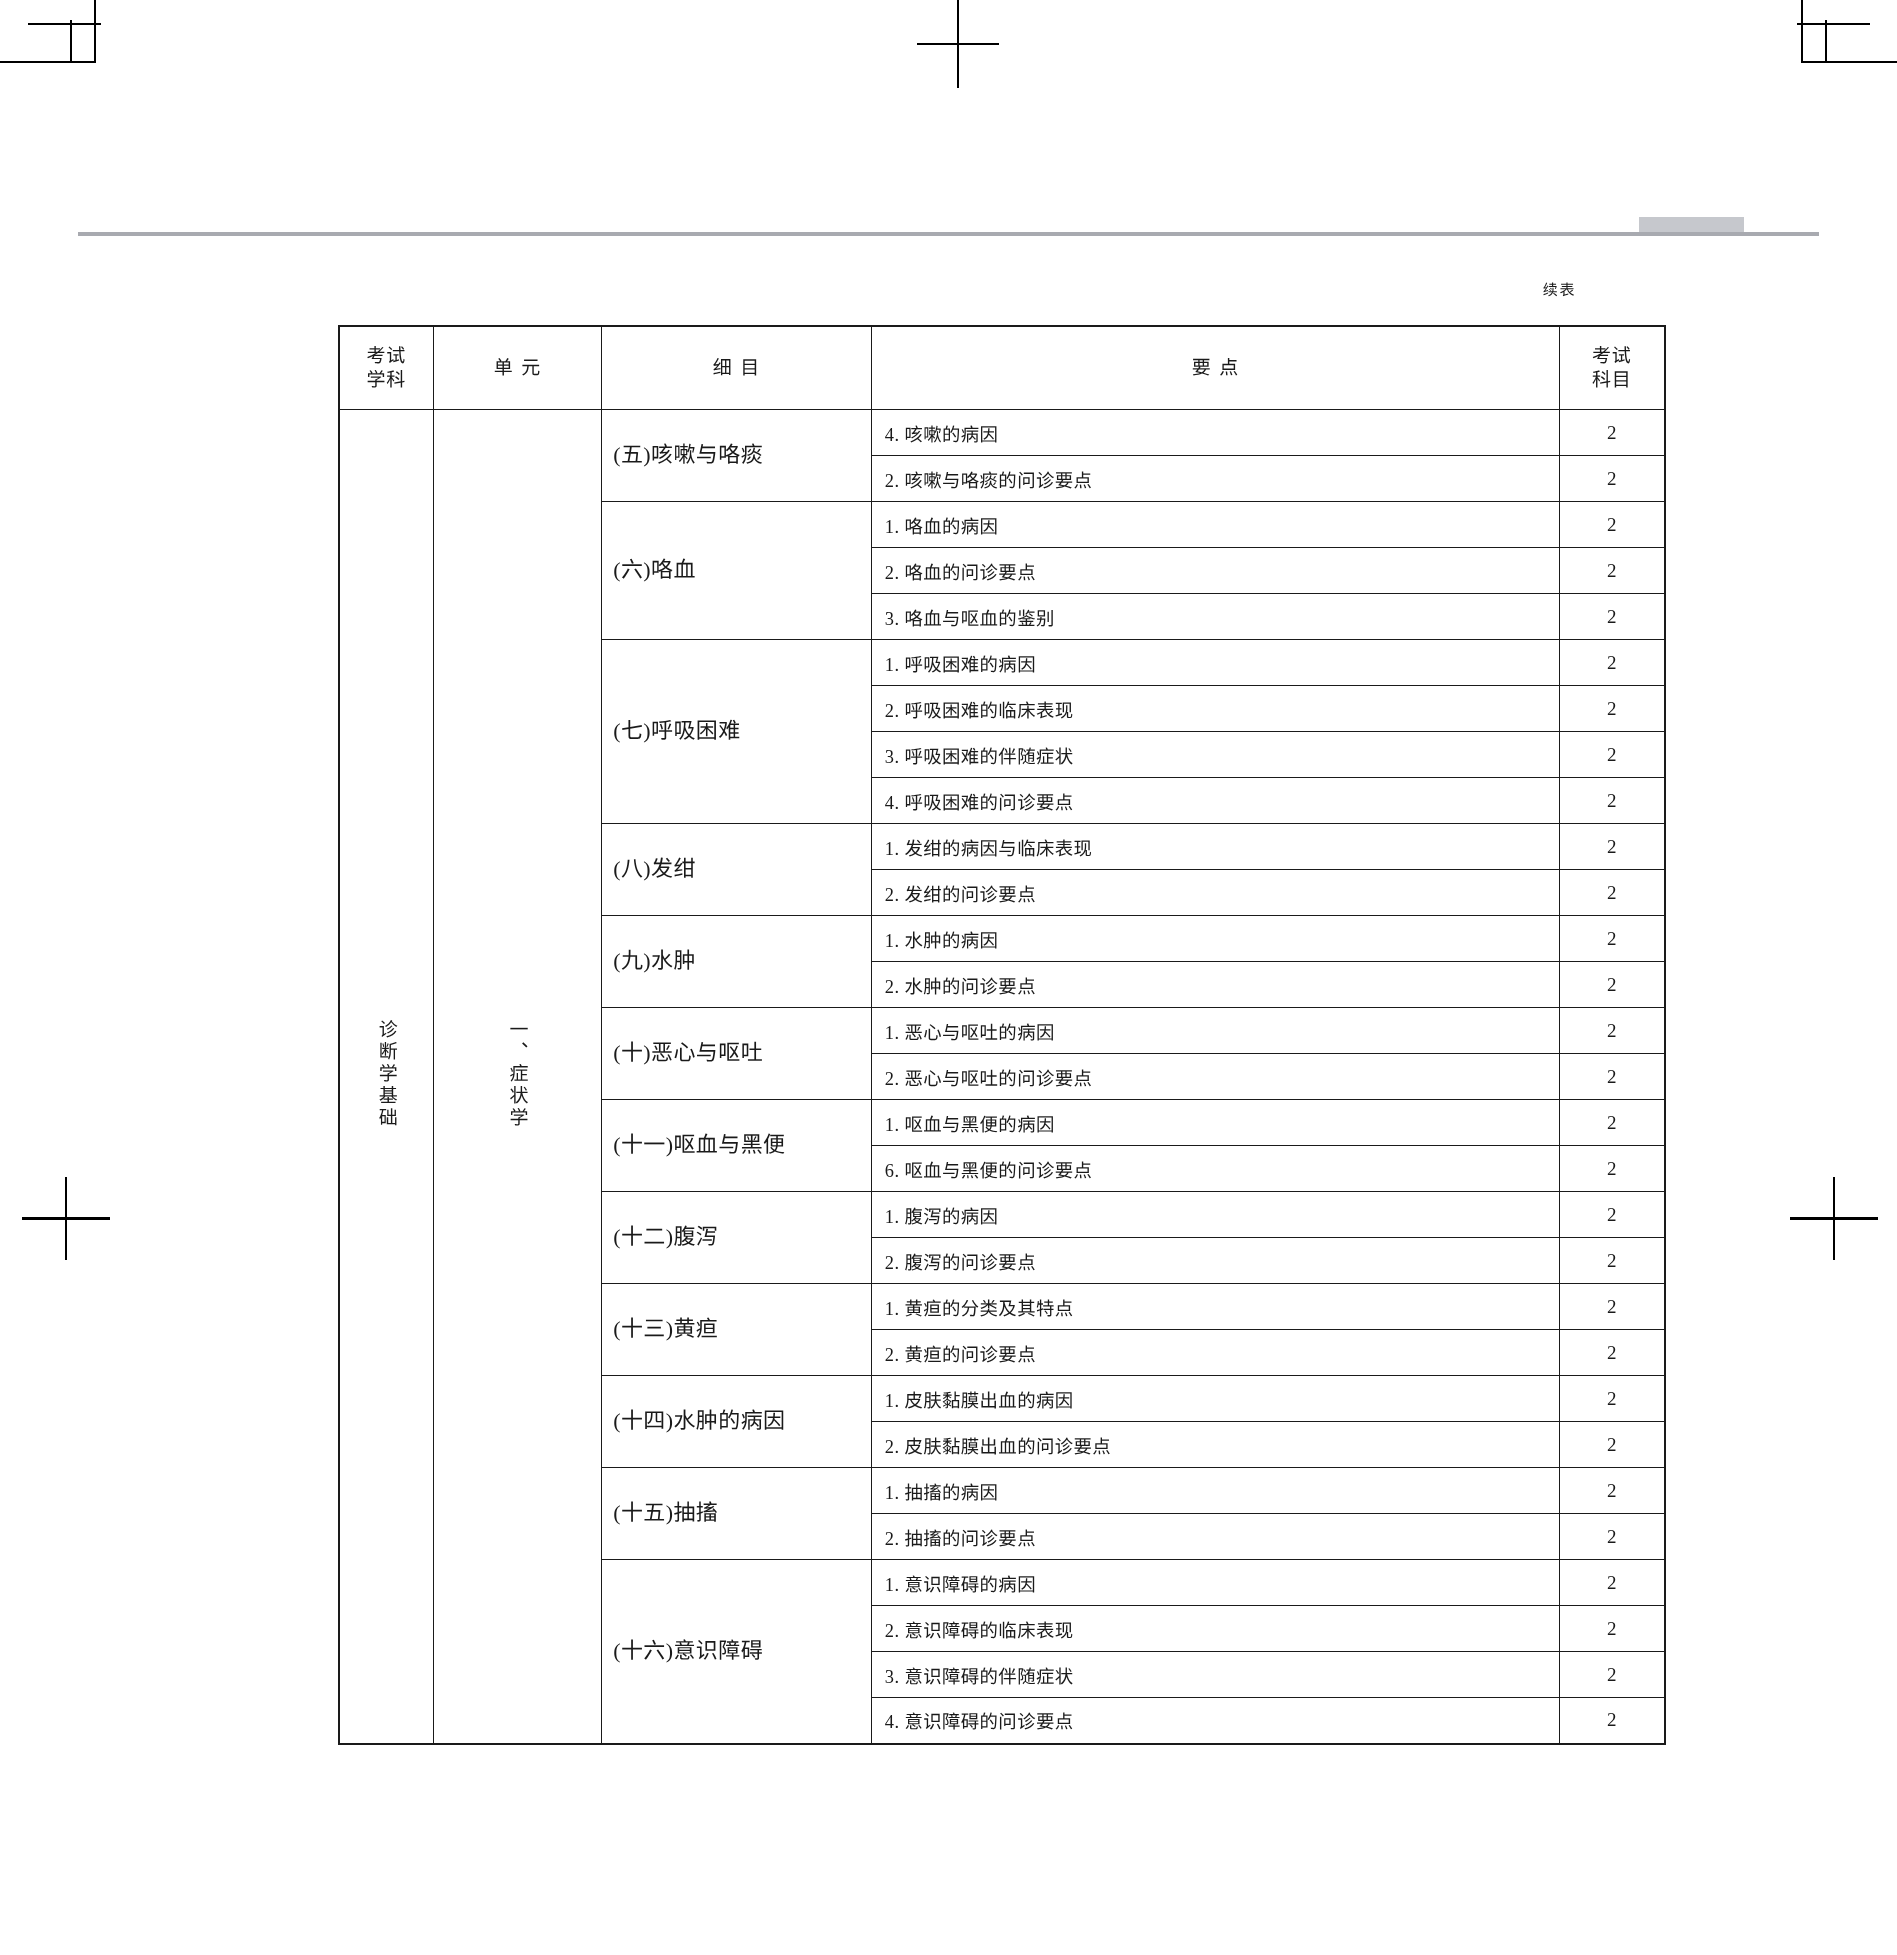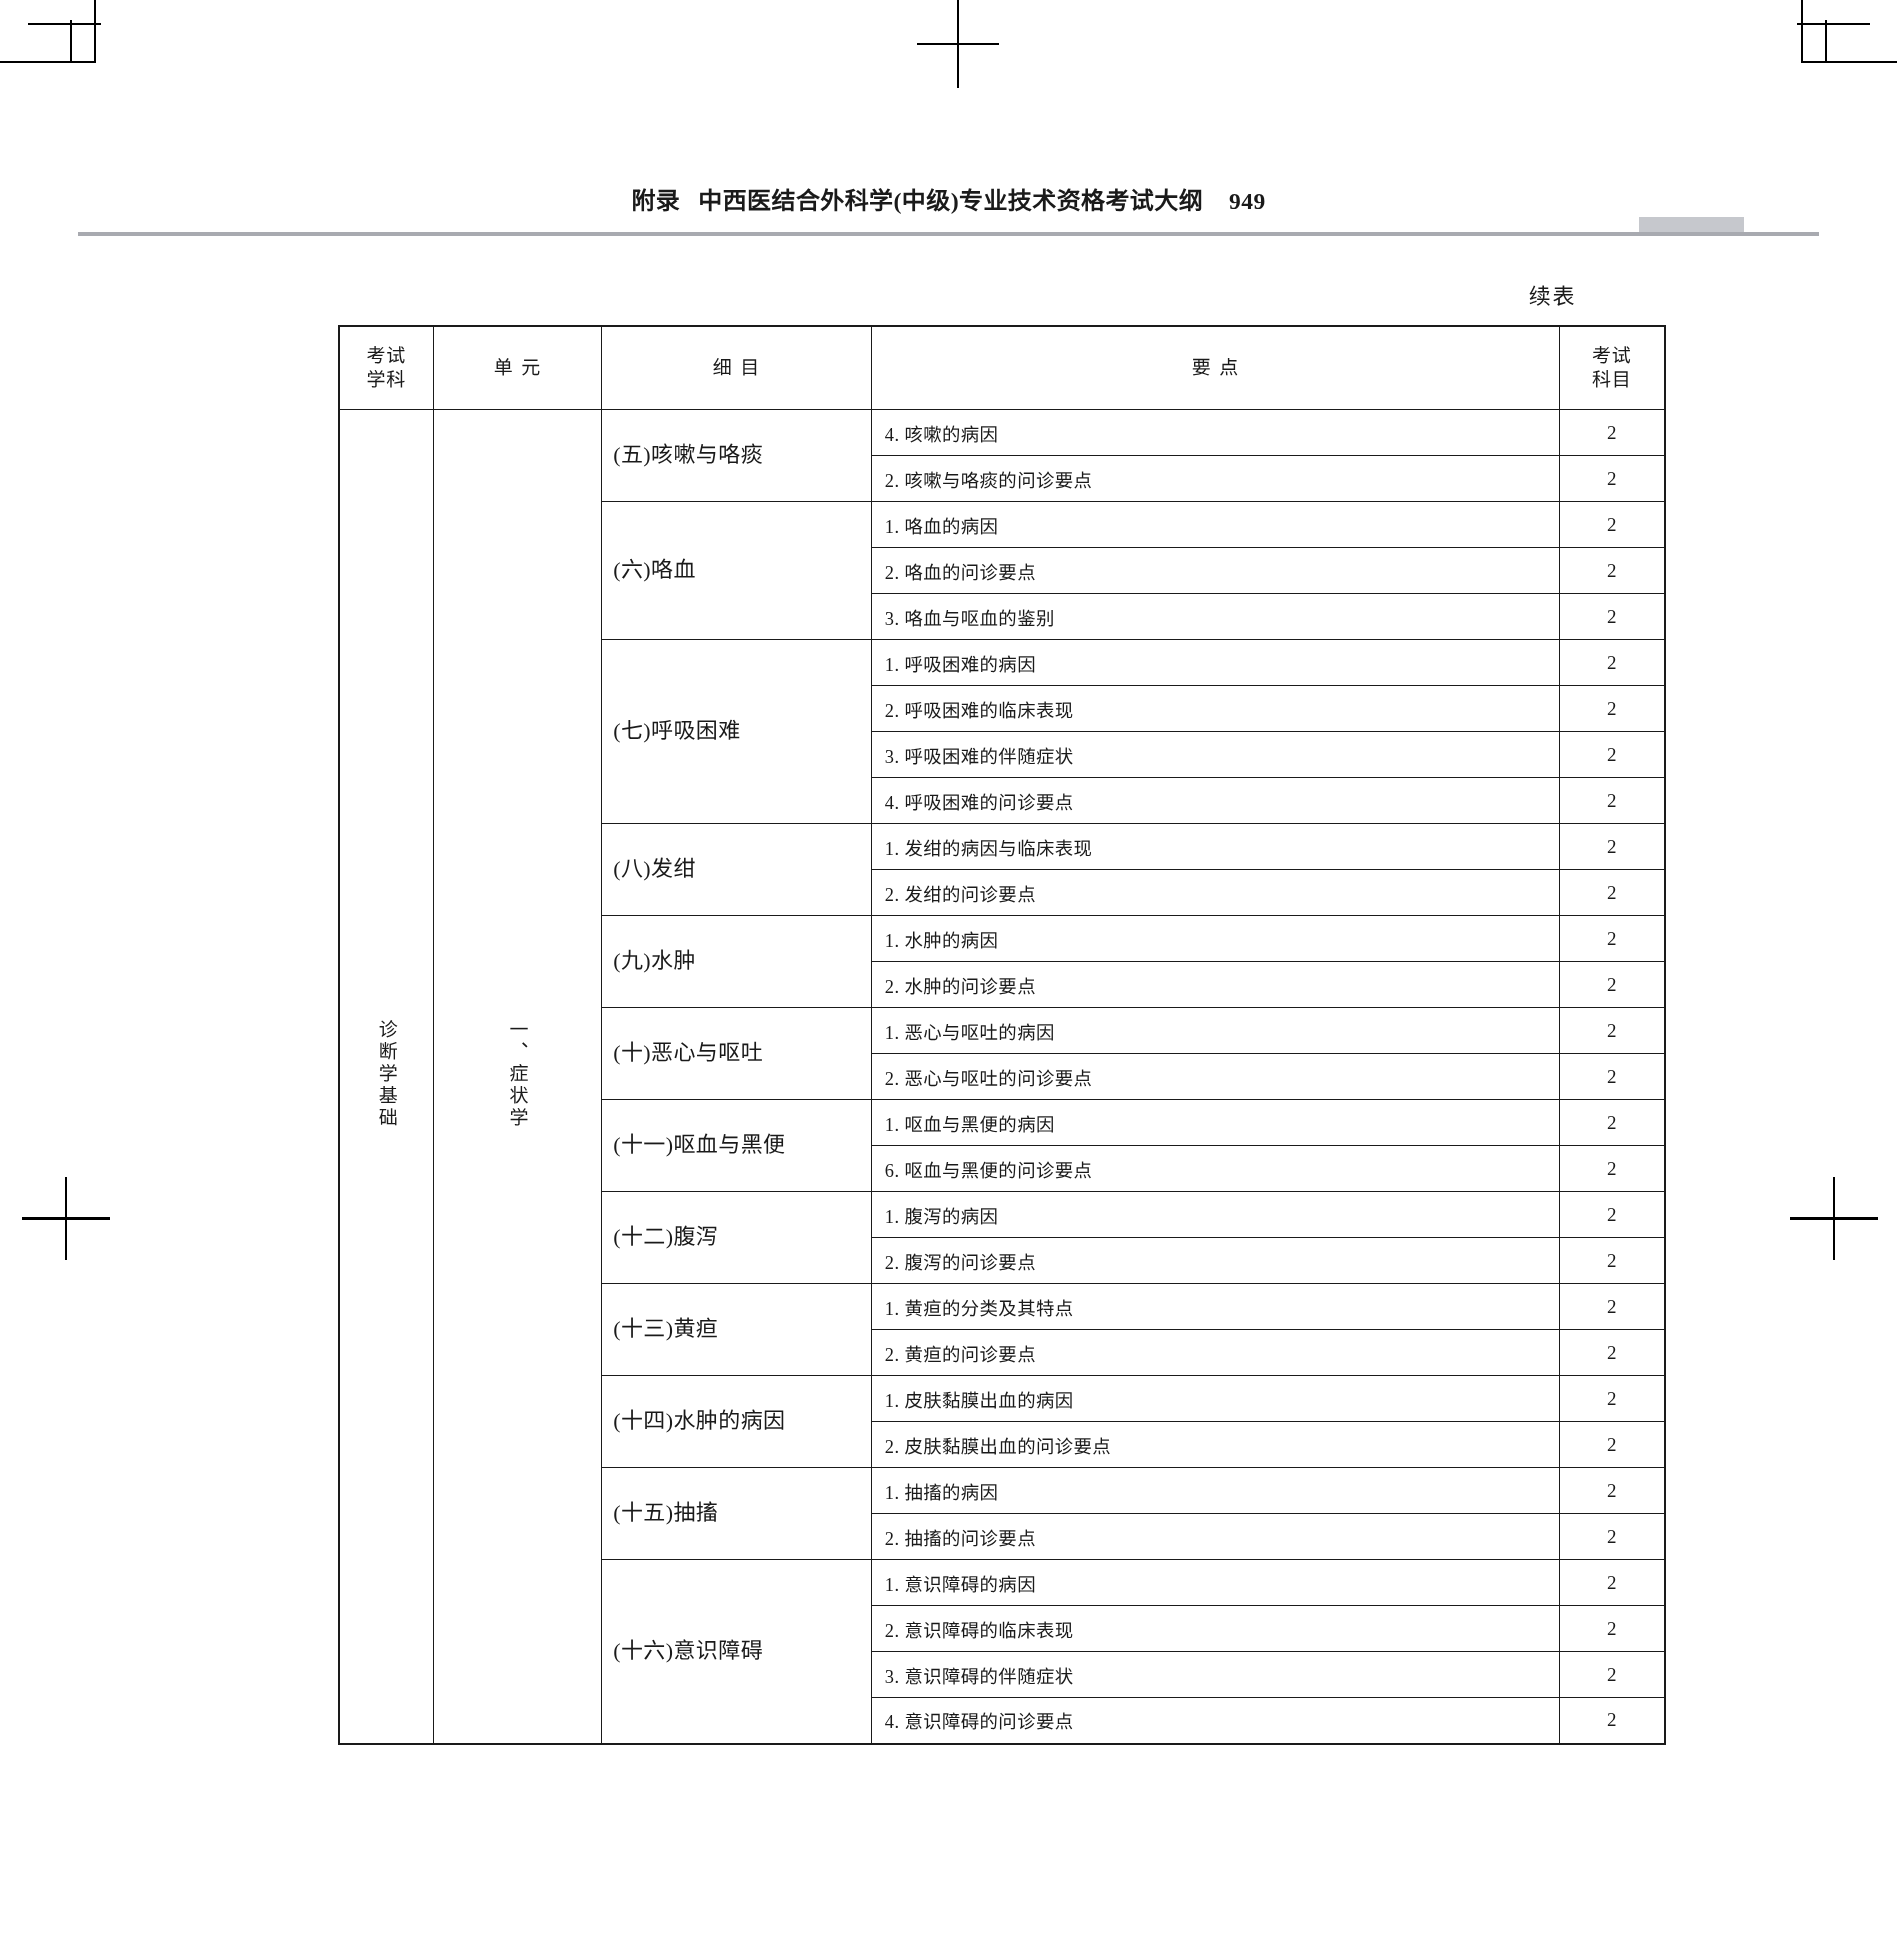--- a/index.html
+++ b/index.html
@@ -92,21 +92,21 @@
     width: 105px;
     height: 15px;
     background: #c6c8cd;
   }
 
   
   .cont-label {
     position: absolute;
     right: 321px;
     top: 278px;
-    font-size: 22px;
+    font-size: 15px;
     letter-spacing: 1.6px;
   }
 
   
   .tbl-wrap {
     position: absolute;
     left: 310px;
     top: 325px;
     width: 1326px;
     padding-left: 28px;
@@ -193,27 +193,20 @@
 
   <div class="regmark" style="left:22px; top:1177px; width:88px; height:83px;">
     <div class="rh"></div>
       <div class="rv"></div>
   </div>
   <div class="regmark" style="left:1790px; top:1177px; width:88px; height:83px;">
     <div class="rh"></div>
       <div class="rv"></div>
   </div>
 
-  <div class="runhead">
-    <div class="runhead-inner">
-      <span class="runhead-appendix">附录</span>
-      <span class="runhead-title">中西医结合外科学(中级)专业技术资格考试大纲</span>
-      <span class="runhead-pageno">949</span>
-    </div>
-  </div>
   <div class="rule-tab"></div>
   <div class="rule"></div>
 
   <div class="cont-label">续表</div>
 
   <div class="tbl-wrap">
     <table class="outline">
       <colgroup>
         <col class="c-subject">
           <col class="c-unit">

